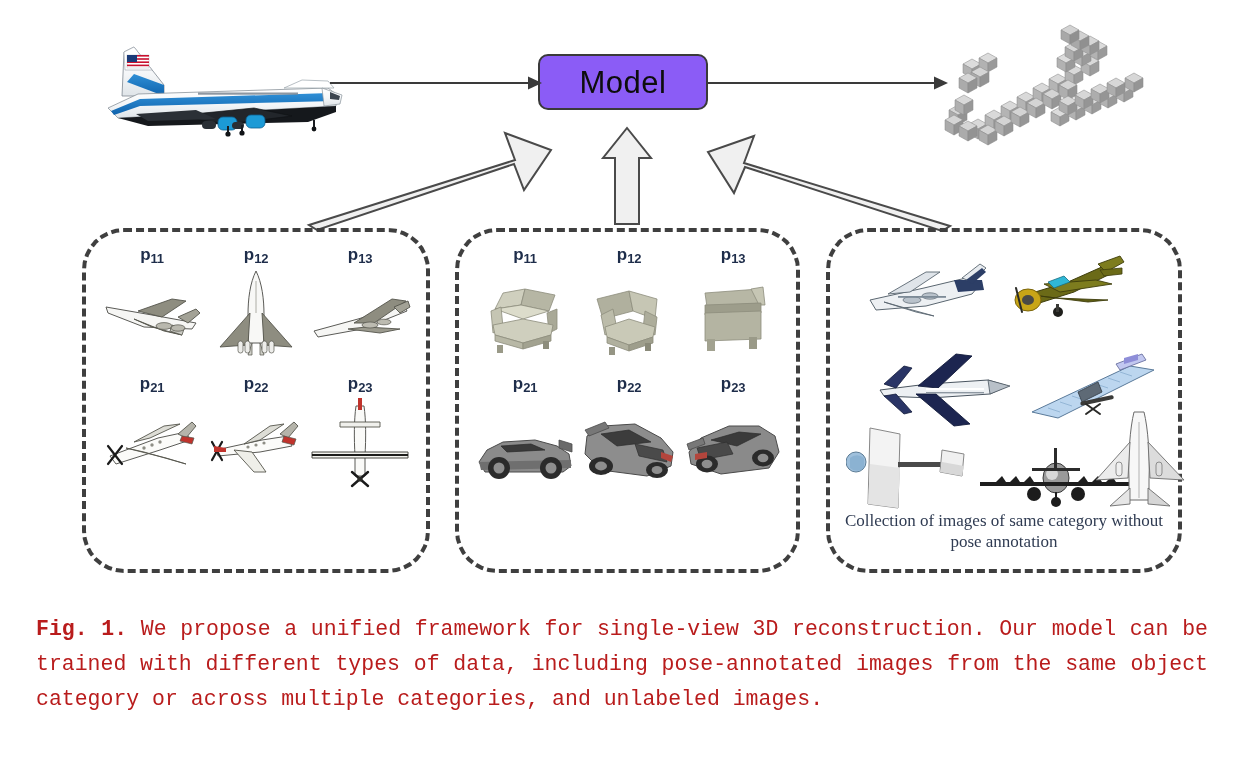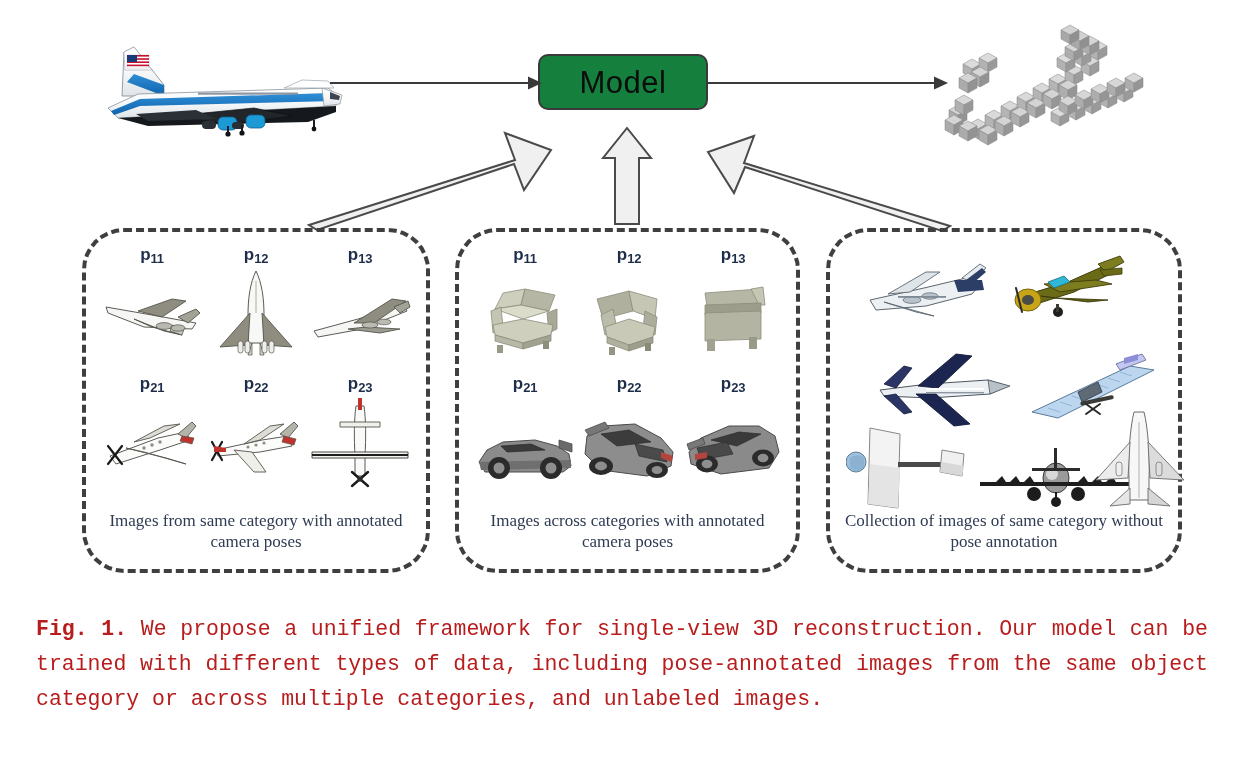--- a/index.html
+++ b/index.html
@@ -41,21 +41,21 @@
   }
 
   .model-box {
     position: absolute;
     left: 538px;
     top: 54px;
     width: 170px;
     height: 56px;
     border: 2px solid #3a3a3a;
     border-radius: 10px;
-    background: #15803d;
+    background: #8b5cf6;
     display: flex;
     align-items: center;
     justify-content: center;
     box-sizing: border-box;
   }
   .model-label {
     font-family: "Liberation Sans", "DejaVu Sans", sans-serif;
     font-size: 31px;
     color: #0d0d0d;
     letter-spacing: 0.5px;
@@ -574,21 +574,20 @@
             <path d="M50 4 L54 4 L54 16 L50 16 Z" fill="#c0332c"></path>
             <g stroke="#1a1a1a" stroke-width="2.4" stroke-linecap="round">
               <line x1="44" y1="78" x2="60" y2="92"></line>
               <line x1="60" y1="78" x2="44" y2="92"></line>
             </g>
             <circle cx="52" cy="85" r="2.6" fill="#2b2b28"></circle>
           </svg>
         </div>
 
       </div>
-      <div class="panel-caption">Images from same category with annotated camera poses</div>
     </div>
 
     <div class="panel" id="panel-2">
       <div class="pose-grid">
 
         <div class="pose-cell">
           <div class="pose-label">p<sub>11</sub></div>
           <svg class="pose-thumb" viewBox="0 0 104 96">
             <path d="M22 44 L30 28 L52 24 L48 40 Z" fill="#cfcfbe" stroke="#8d8d7c" stroke-width="0.8"></path>
             <path d="M48 40 L52 24 L82 30 L76 46 Z" fill="#b6b6a4" stroke="#8d8d7c" stroke-width="0.8"></path>
@@ -668,21 +667,20 @@
             <path d="M6 50 L22 44 L24 50 L8 56 Z" fill="#787878" stroke="#4a4a4a" stroke-width="0.8"></path>
             <ellipse cx="26" cy="70" rx="11" ry="8.5" fill="#2b2b2b"></ellipse>
             <ellipse cx="26" cy="70" rx="5.4" ry="4.2" fill="#8e8e8e"></ellipse>
             <ellipse cx="82" cy="64" rx="11" ry="8.5" fill="#2b2b2b"></ellipse>
             <ellipse cx="82" cy="64" rx="5.4" ry="4.2" fill="#8e8e8e"></ellipse>
             <path d="M14 60 L26 58 L26 64 L14 66 Z" fill="#b3453c"></path>
           </svg>
         </div>
 
       </div>
-      <div class="panel-caption">Images across categories with annotated camera poses</div>
     </div>
 
     <div class="panel" id="panel-3">
       <div class="free-grid">
 
         <svg class="free-item" style="left:14px; top:8px;" width="140" height="82" viewBox="0 0 140 82">
           <path d="M16 50 L70 38 L112 28 L128 32 L118 44 L72 56 L22 60 Z" fill="#edf0f3" stroke="#5a6670" stroke-width="1"></path>
           <path d="M100 30 L128 30 L130 40 L104 42 Z" fill="#2c3e66"></path>
           <path d="M34 44 L72 22 L86 22 L56 42 Z" fill="#dfe4e9" stroke="#5a6670" stroke-width="0.9"></path>
           <path d="M30 52 L62 62 L80 66 L44 56 Z" fill="#cfd6dc" stroke="#5a6670" stroke-width="0.9"></path>

